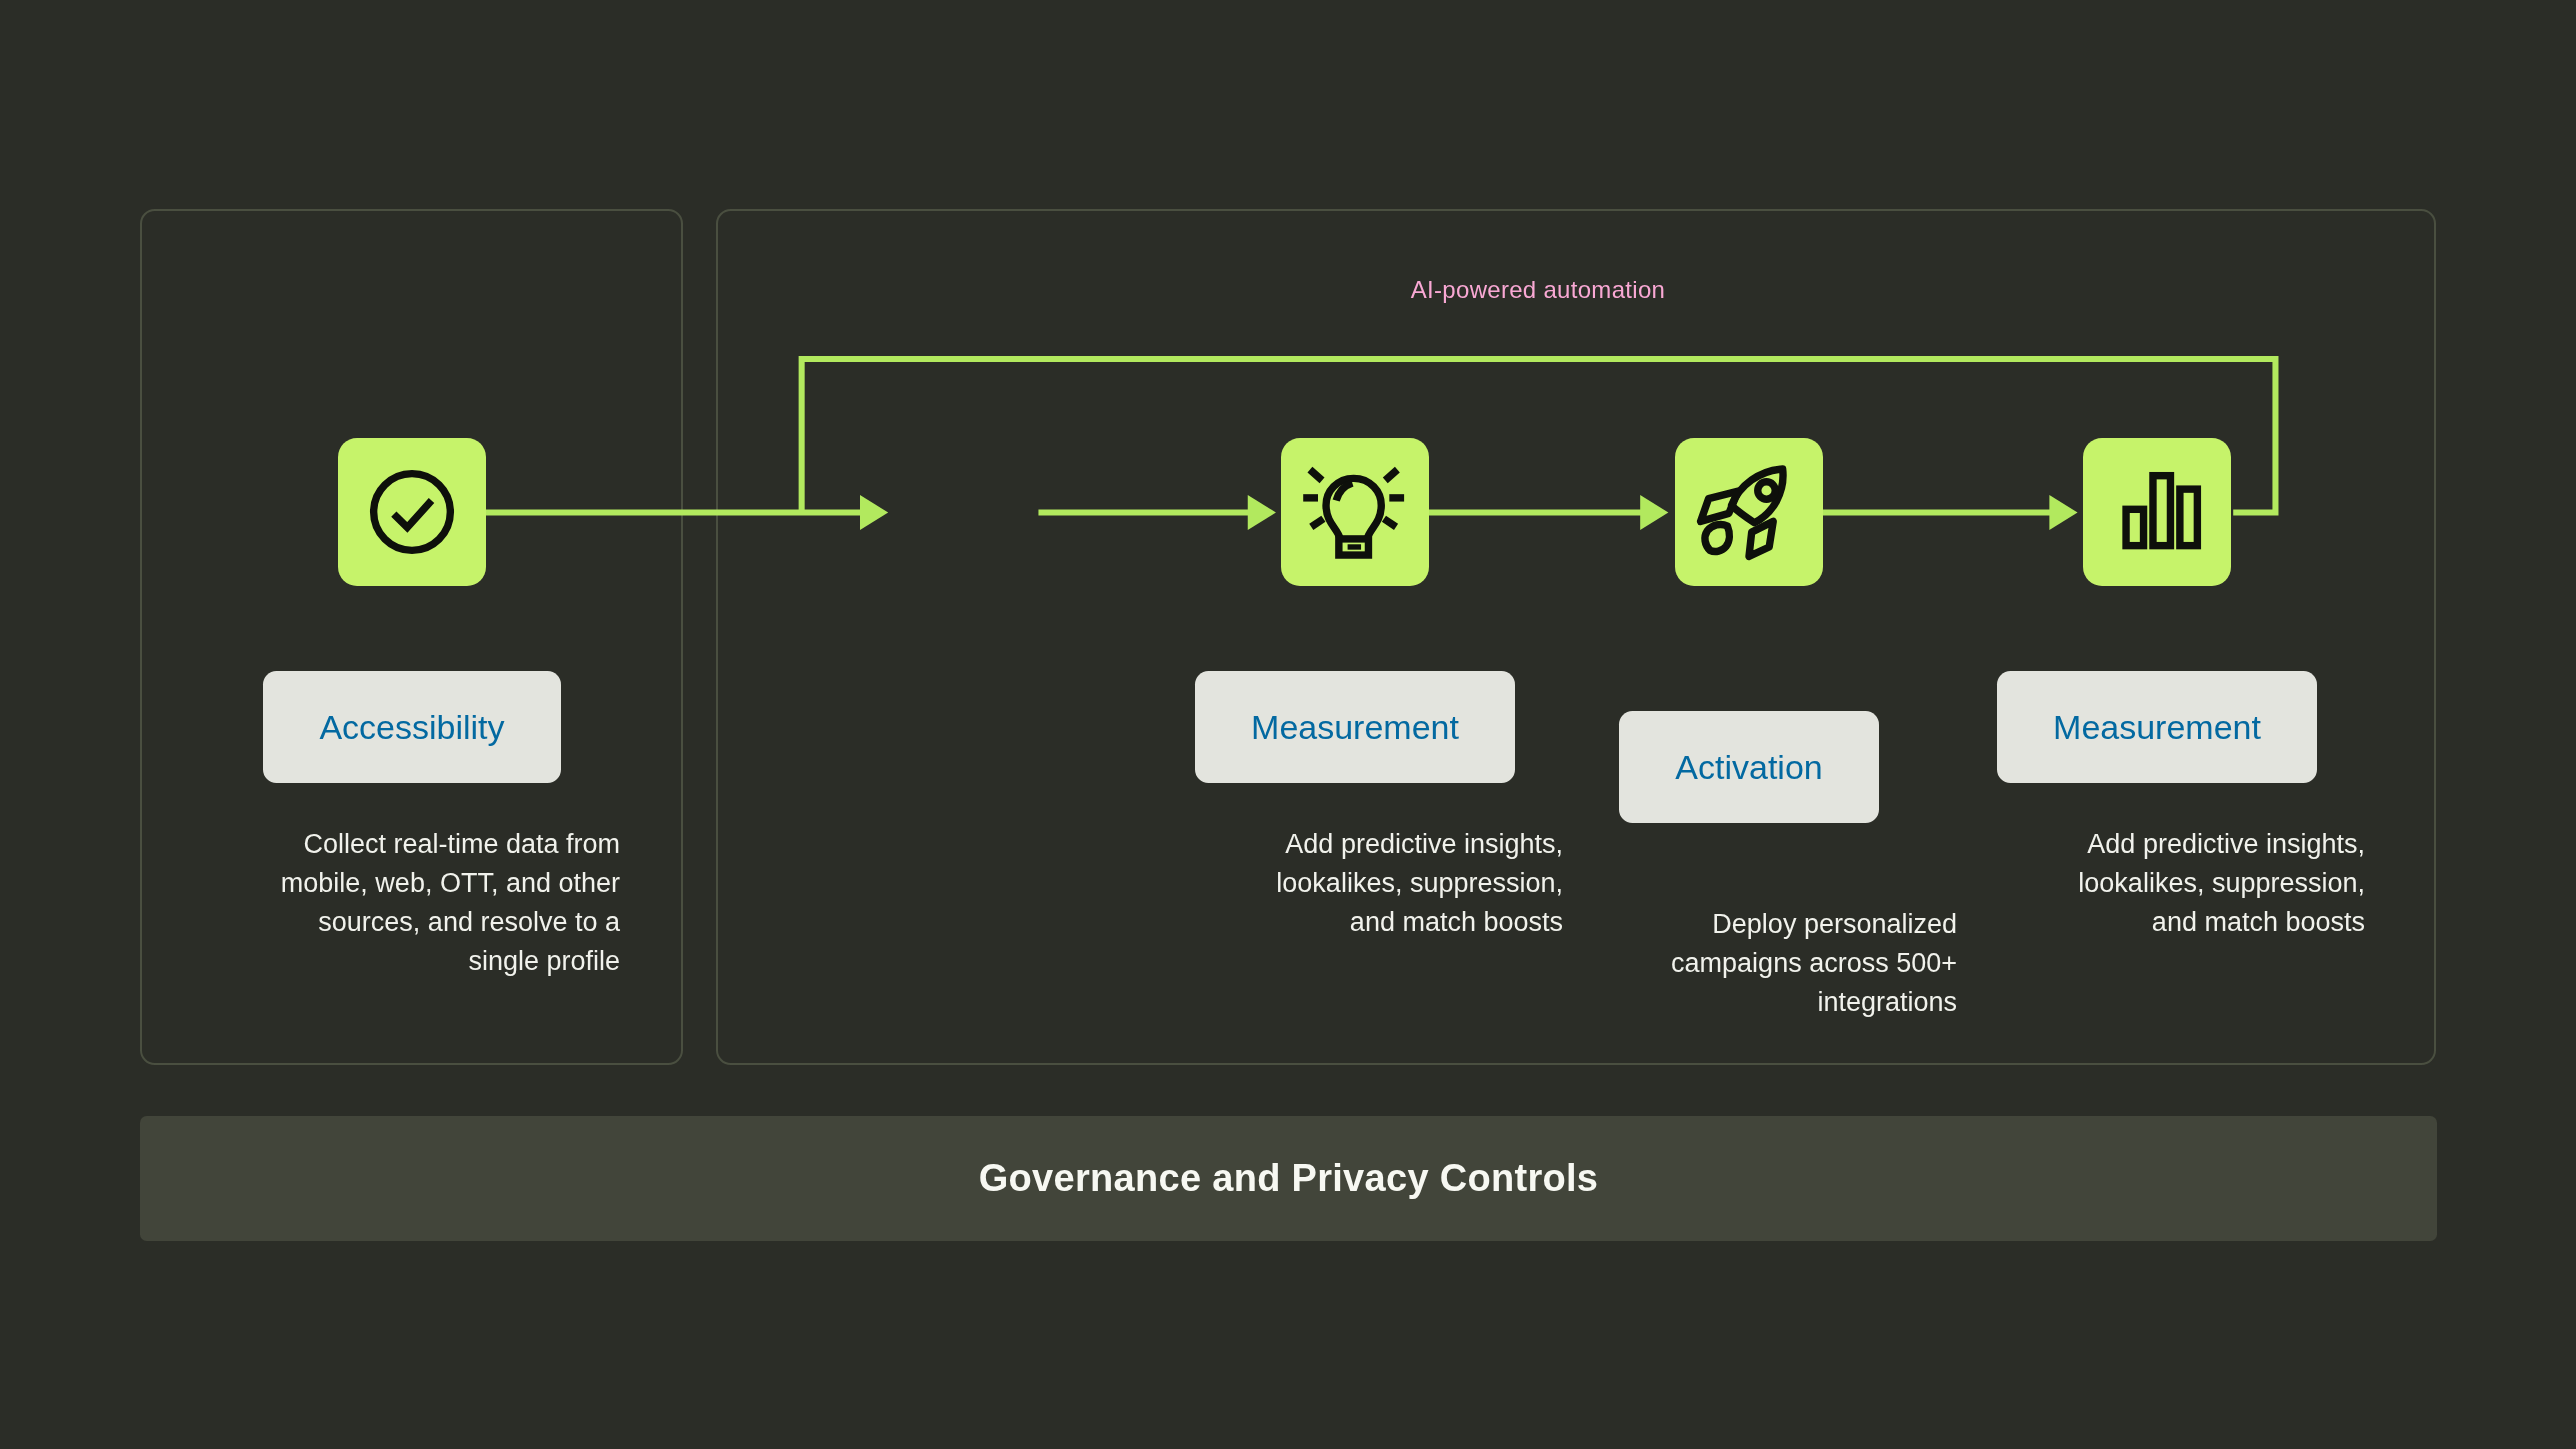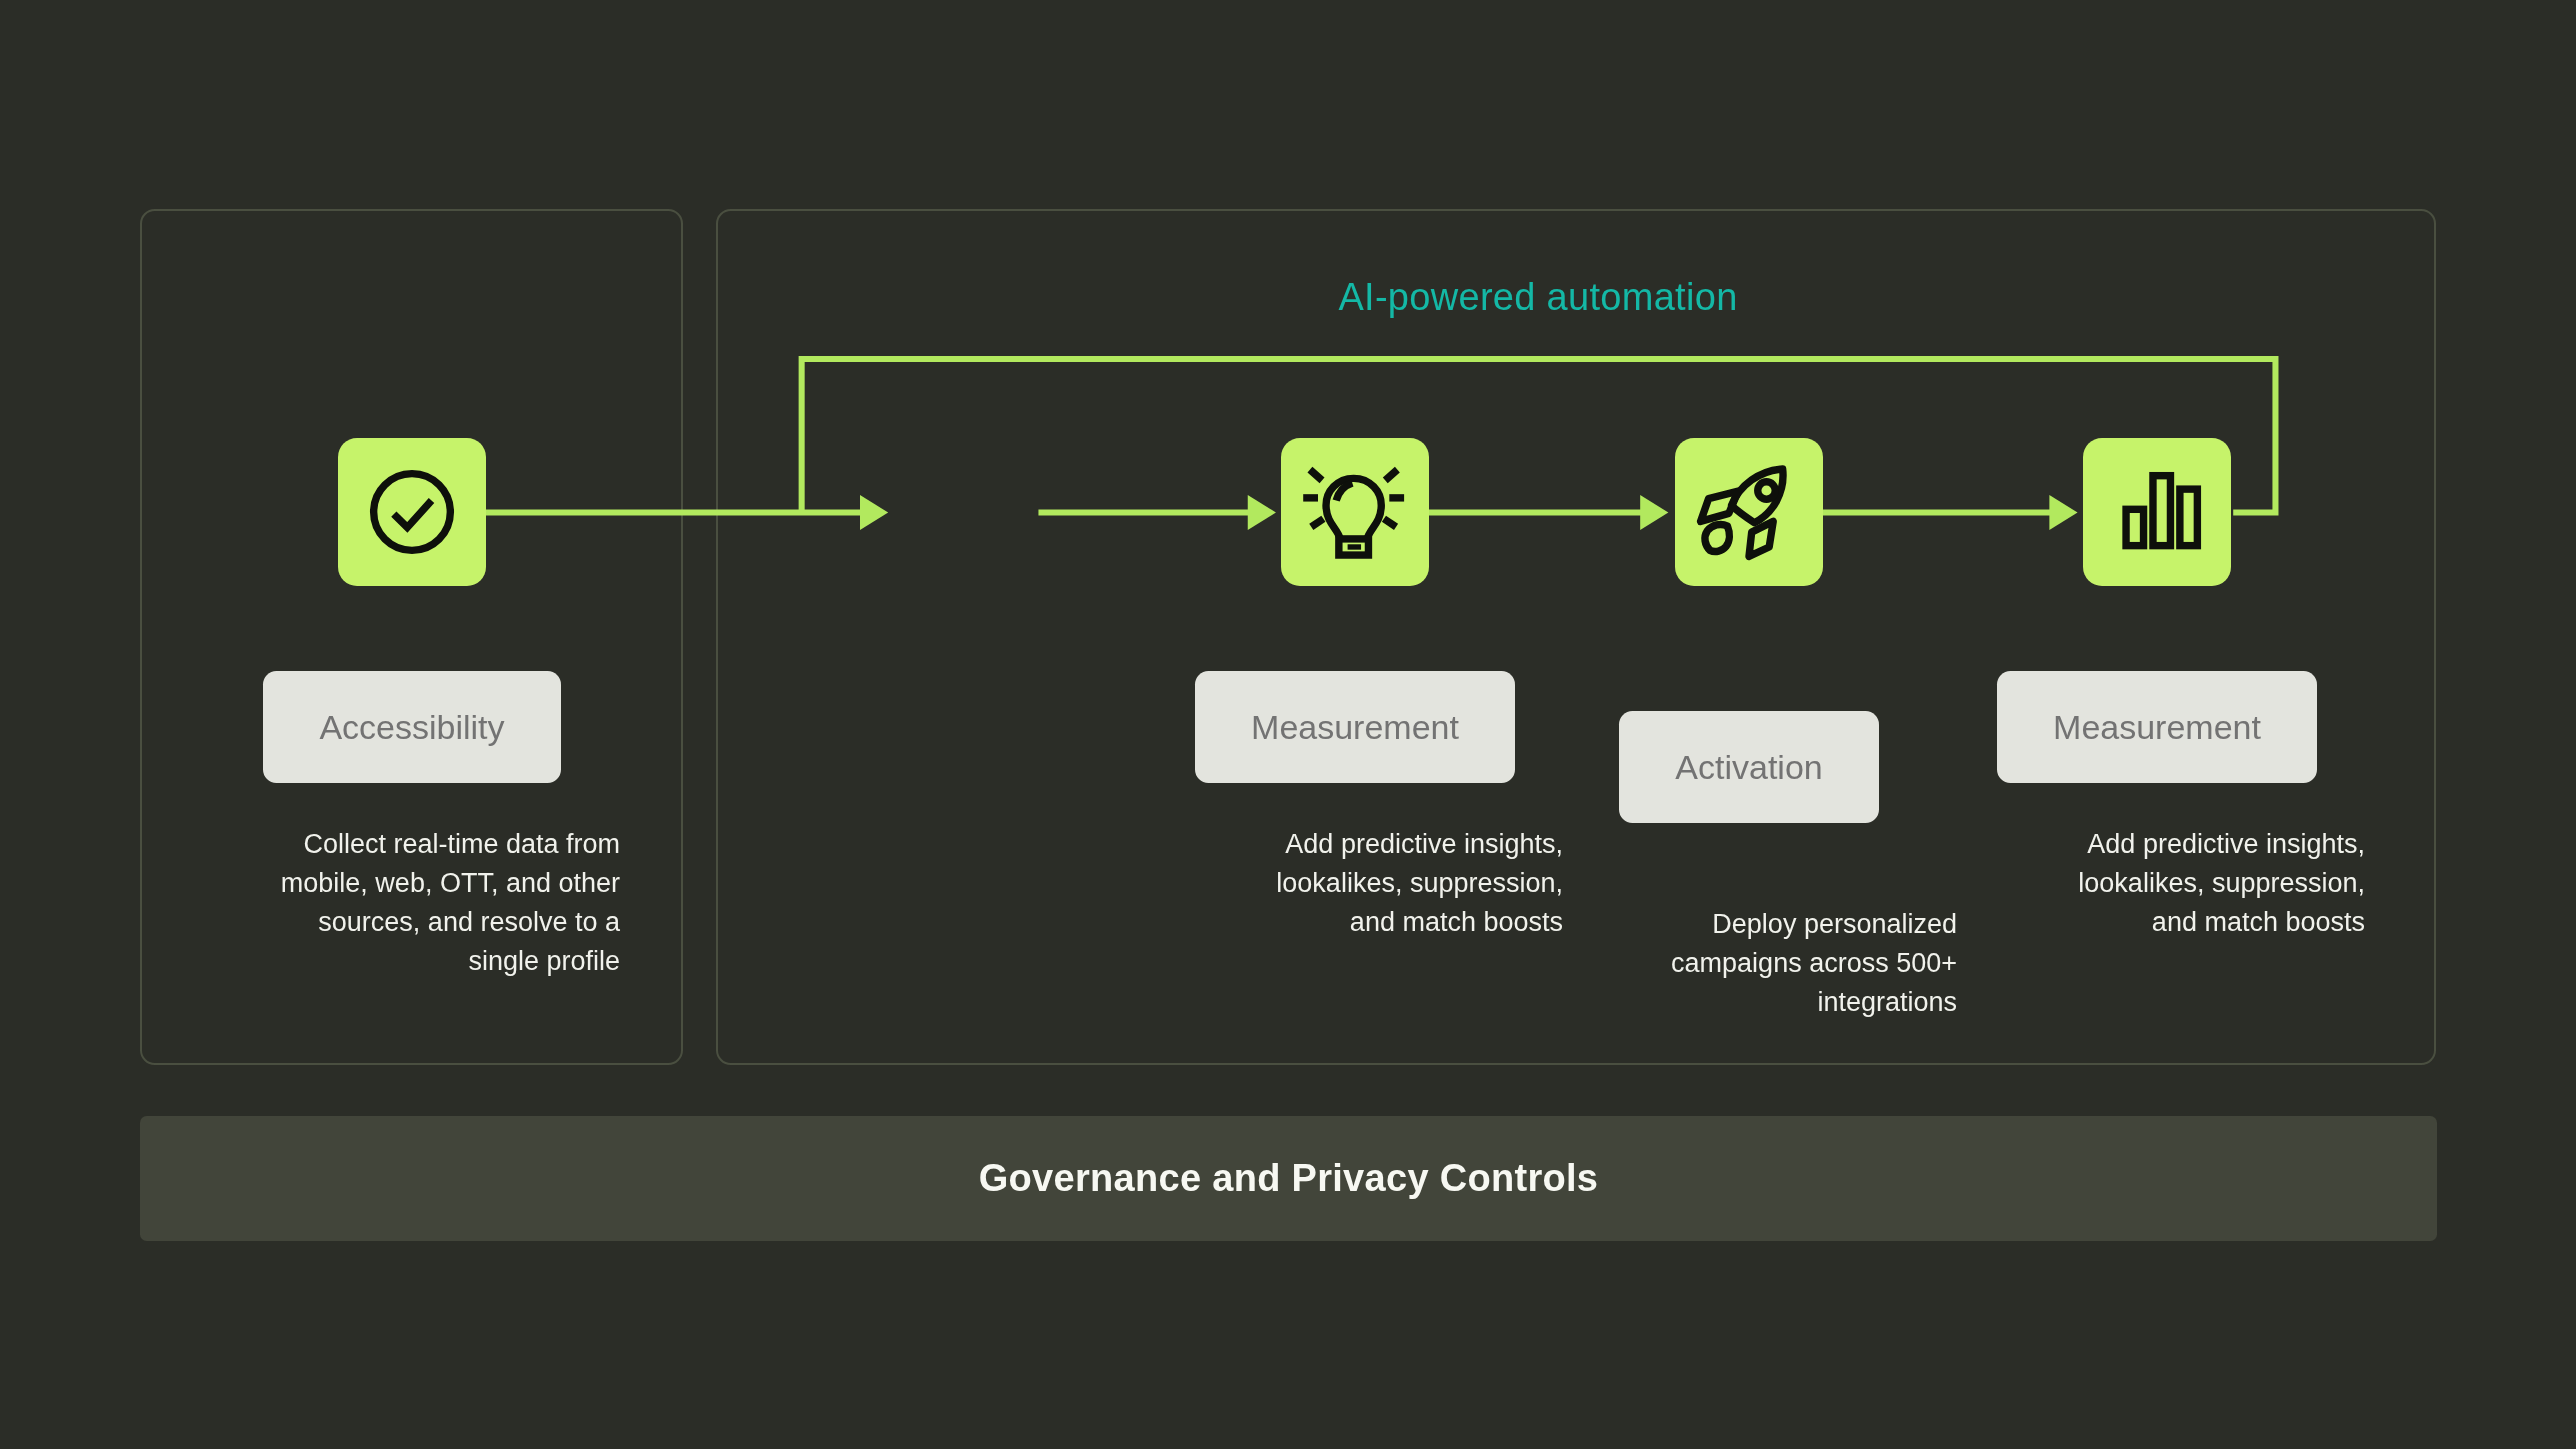--- a/index.html
+++ b/index.html
@@ -8,39 +8,39 @@
     font-family:"Liberation Sans","DejaVu Sans",sans-serif;
   }
   .panel{
     position:absolute;top:209px;height:856px;border:2.7px solid #4a4f40;border-radius:14.8px;
     box-sizing:border-box;background:transparent;
   }
   #panel-accessibility{left:140px;width:543px;}
   #panel-automation{left:716px;width:1720px;}
   #automation-title{
     position:absolute;left:800px;top:276px;width:1476px;text-align:center;
-    font-size:38px;color:#14b8a6;letter-spacing:0.3px;
+    font-size:24px;color:#f9a8d4;letter-spacing:0.3px;
   }
   svg.flow{position:absolute;left:0;top:0;width:2576px;height:1449px;pointer-events:none;}
   .stage{
     position:absolute;top:438px;width:416px;display:flex;flex-direction:column;align-items:center;
   }
   #stage-accessibility{left:204px;}
   #stage-discovery{left:758px;}
   #stage-enrichment{left:1147px;}
   #stage-activation{left:1541px;gap:40px;}
   #stage-measurement{left:1949px;}
   .icon-tile{
     width:148px;height:148px;border-radius:19px;background:#c6f36a;
     display:flex;align-items:center;justify-content:center;flex:0 0 auto;
   }
   .icon-tile svg{width:148px;height:148px;display:block;}
   .stage-pill{
     margin-top:85px;height:112px;line-height:112px;padding:0 56px;border-radius:13.4px;
-    background:#e3e4de;color:#737373;font-size:34px;white-space:nowrap;
+    background:#e3e4de;color:#0369a1;font-size:34px;white-space:nowrap;
   }
   .stage-desc{
     margin-top:42px;width:416px;text-align:right;white-space:pre-line;
     font-size:27px;line-height:1.45;color:#f1f2ec;
   }
   #governance-bar{
     position:absolute;left:140px;top:1116px;width:2297px;height:125px;border-radius:6.7px;
     background:#42453a;display:flex;align-items:center;justify-content:center;font-weight:bold;
   }
   #governance-label{font-size:38px;color:#f7f8f2;letter-spacing:0.3px;}

